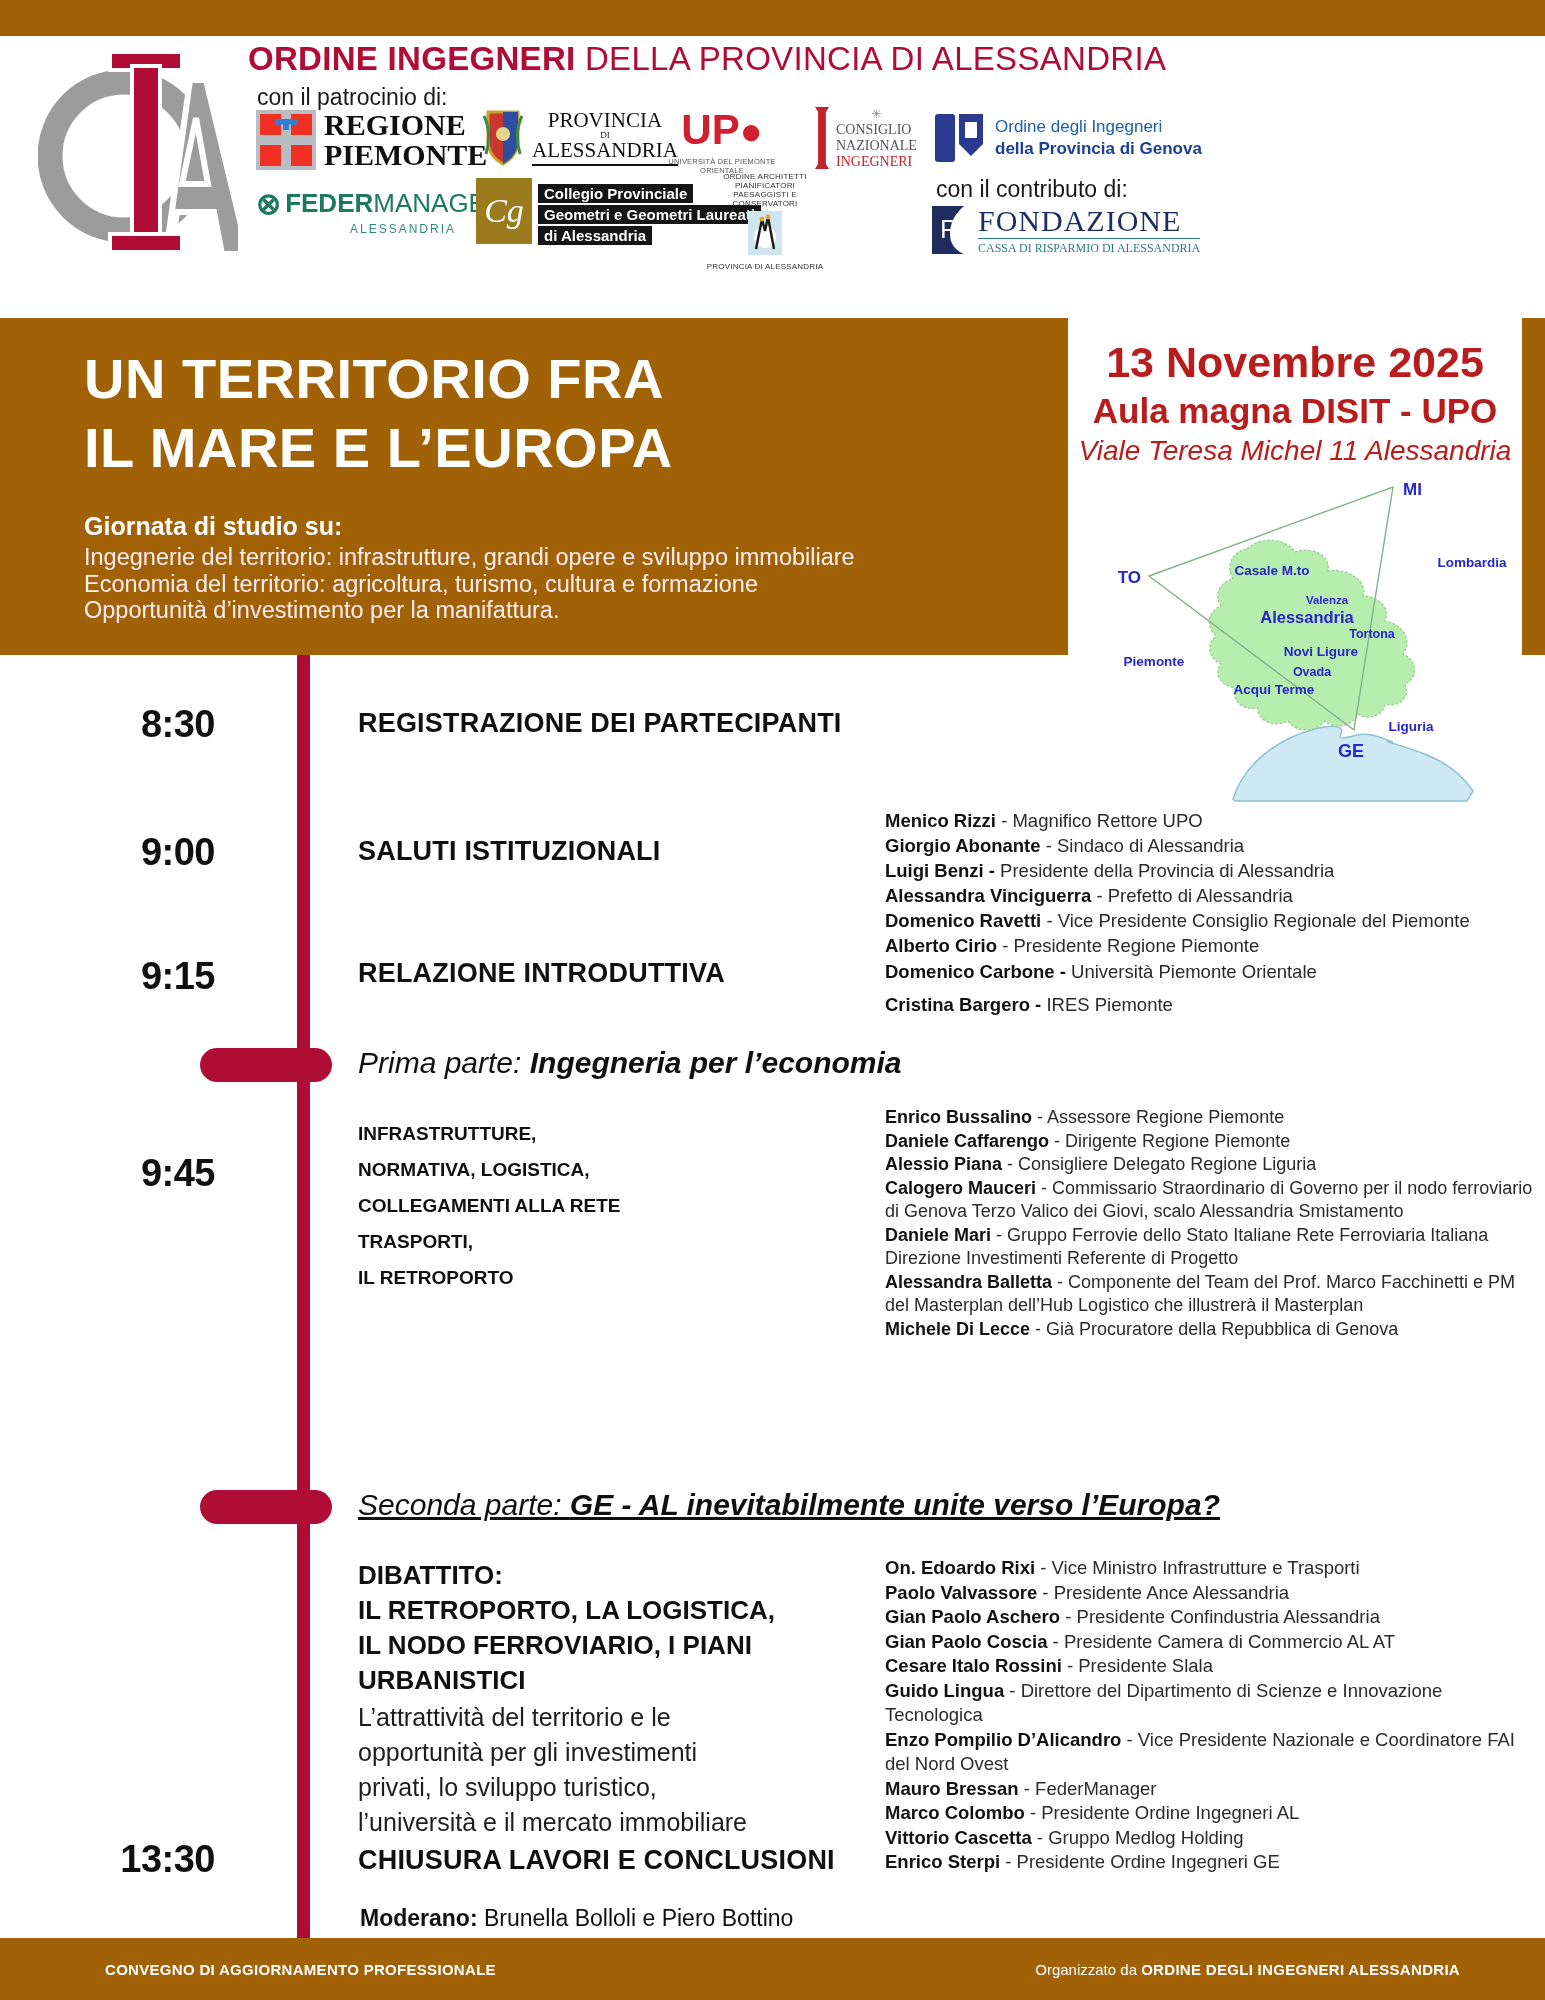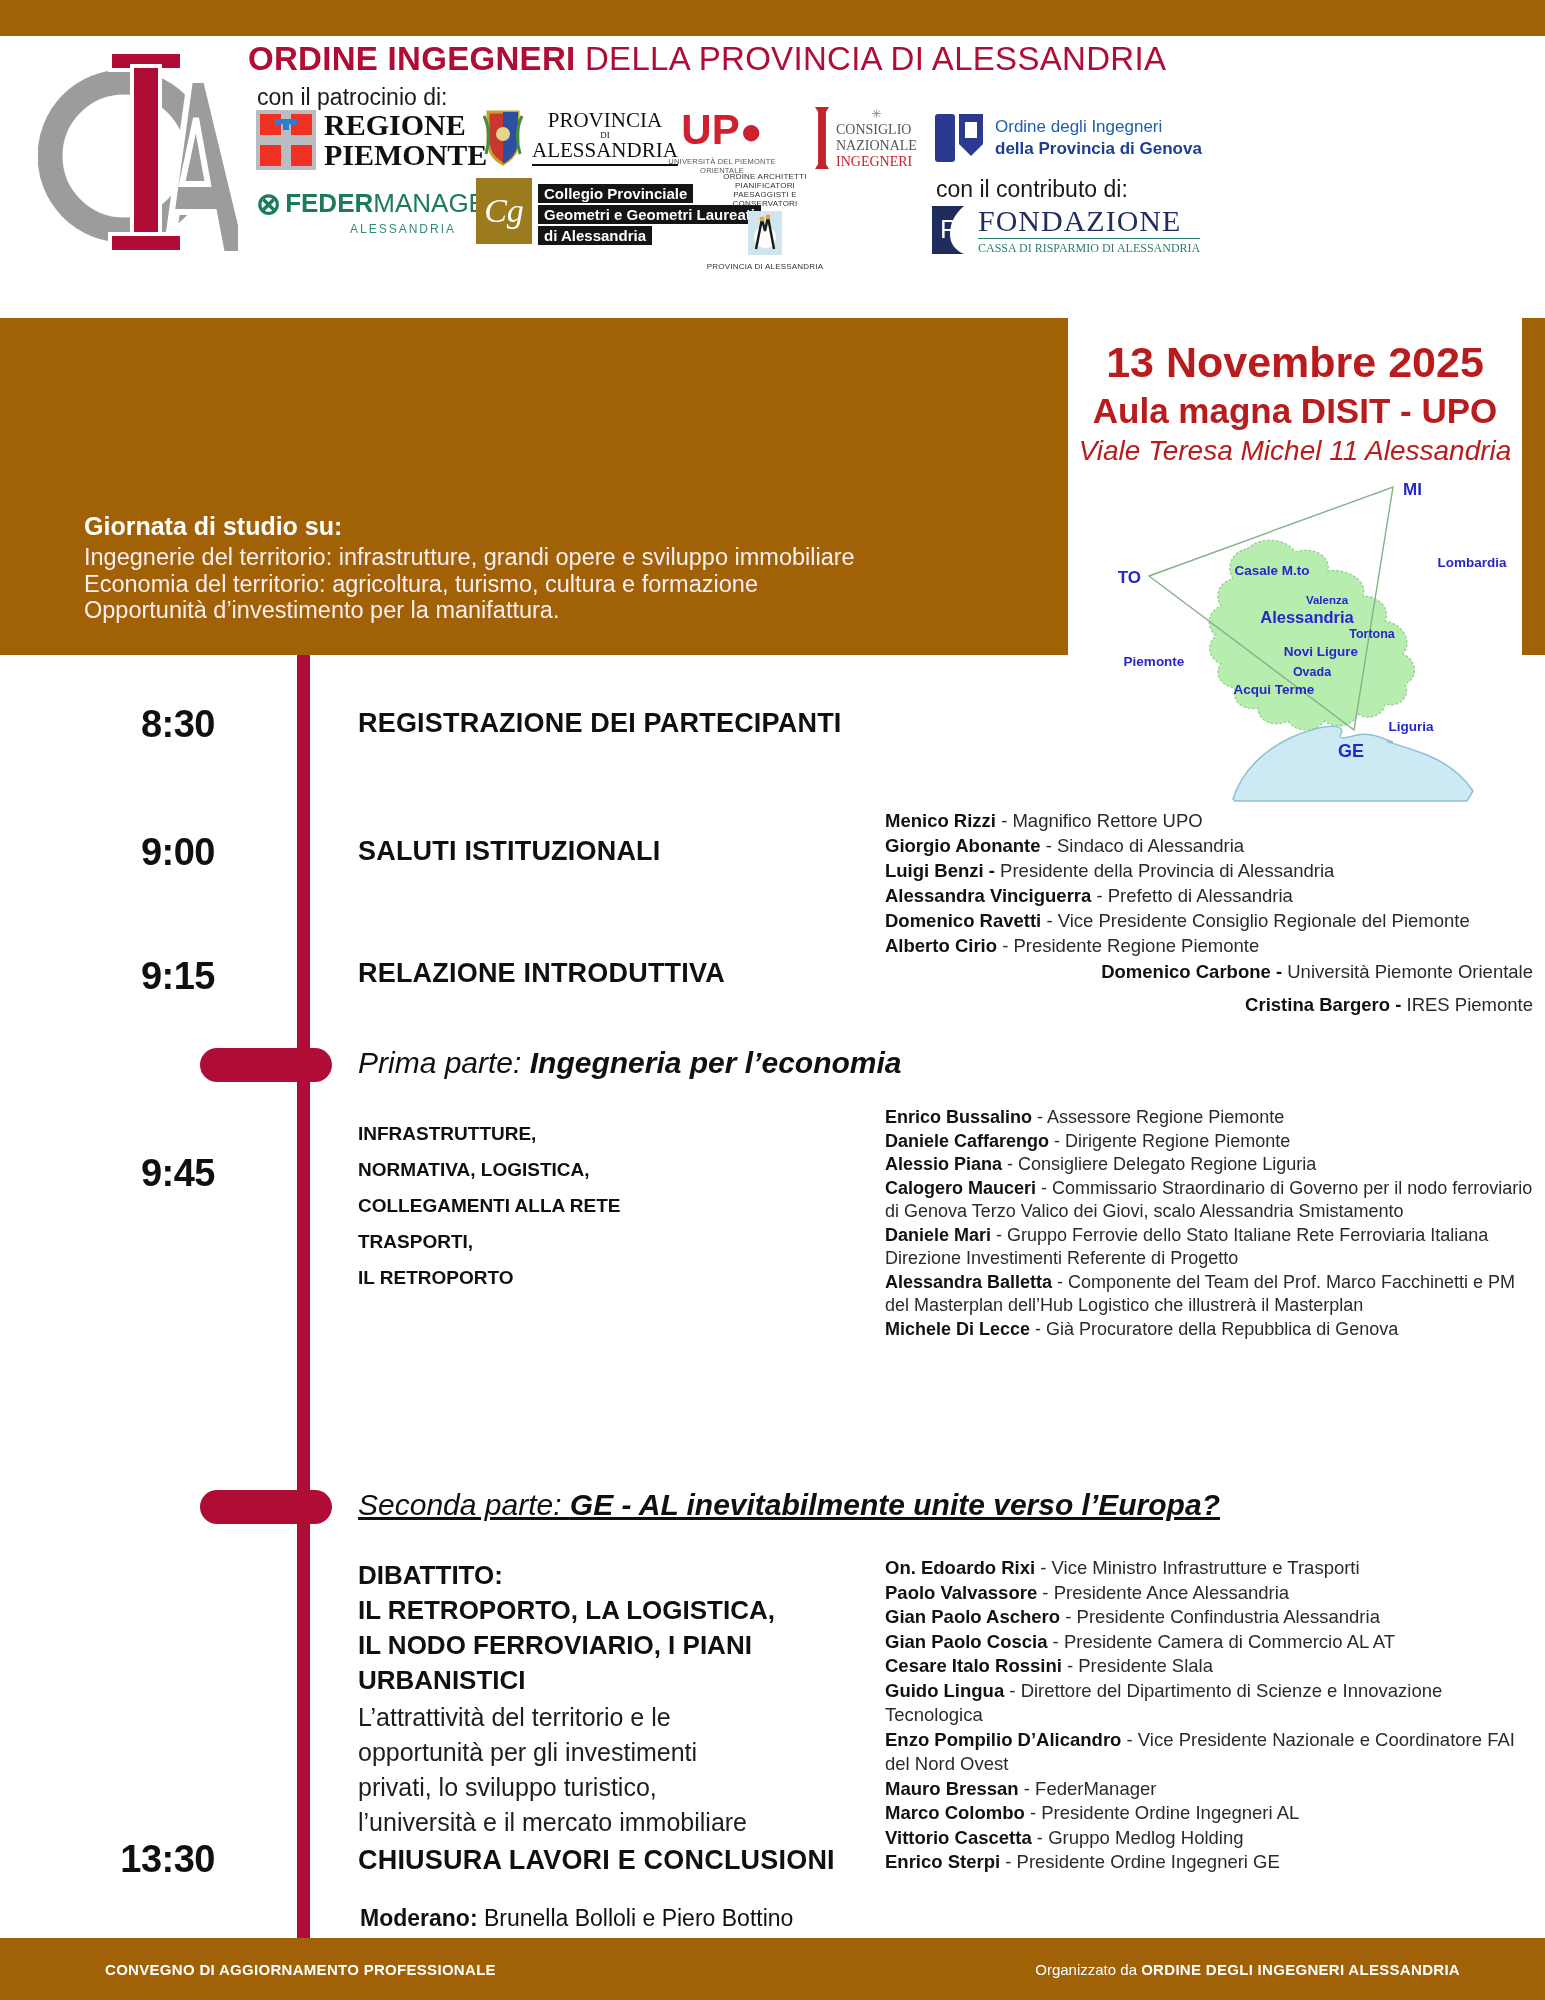--- a/index.html
+++ b/index.html
@@ -174,20 +174,22 @@
     </svg>
     <div>
       <div style="font-family:'Liberation Serif',serif;font-size:30px;letter-spacing:1px;color:#1E2D5E;">FONDAZIONE</div>
       <div style="font-family:'Liberation Serif',serif;font-size:12px;color:#2E7D72;border-top:1.5px solid #2E7D72;padding-top:2px;">CASSA DI RISPARMIO DI ALESSANDRIA</div>
     </div>
   </div>
 
   <div class="abs accent-bg" style="left:0;top:318px;width:1068px;height:337px;"></div>
   <div class="abs accent-bg" style="left:1522px;top:318px;width:23px;height:337px;"></div>
 
+  <div class="abs banner-title pre" style="left:84px;top:344px;">UN TERRITORIO FRA
+IL MARE E L’EUROPA</div>
   <div class="abs study-label" style="left:84px;top:512px;">Giornata di studio su:</div>
   <div class="abs study-lines pre" style="left:84px;top:544px;">Ingegnerie del territorio: infrastrutture, grandi opere e sviluppo immobiliare
 Economia del territorio:  agricoltura, turismo, cultura e formazione
 Opportunità d’investimento per la manifattura.</div>
 
   <div class="abs accent-tx" style="left:1068px;top:338px;width:454px;text-align:center;">
     <div class="ev-date">13 Novembre 2025</div>
     <div class="ev-venue" style="margin-top:4px;">Aula magna DISIT - UPO</div>
     <div class="ev-addr" style="margin-top:4px;">Viale Teresa Michel 11 Alessandria</div>
   </div>
@@ -227,21 +229,21 @@
   <div class="spk"><b>Menico Rizzi</b> <span>- Magnifico Rettore UPO</span></div>
       <div class="spk"><b>Giorgio Abonante</b> <span>- Sindaco di Alessandria</span></div>
       <div class="spk"><b>Luigi Benzi -</b> <span>Presidente della Provincia di Alessandria</span></div>
       <div class="spk"><b>Alessandra Vinciguerra</b> <span>- Prefetto di Alessandria</span></div>
       <div class="spk"><b>Domenico Ravetti</b> <span>- Vice Presidente Consiglio Regionale del Piemonte</span></div>
       <div class="spk"><b>Alberto Cirio</b> <span>- Presidente Regione Piemonte</span></div>
     </div>
 
   <div class="abs time" style="left:85px;top:955px;">9:15</div>
   <div class="abs sect" style="left:358px;top:958px;">RELAZIONE INTRODUTTIVA</div>
-  <div class="abs spklist lh-wide" style="left:885px;top:956px;text-align:right;">
+  <div class="abs spklist lh-wide" style="left:885px;top:956px;">
 
   <div class="spk"><b>Domenico Carbone -</b> <span>Università Piemonte Orientale</span></div>
       <div class="spk"><b>Cristina Bargero -</b> <span>IRES Piemonte</span></div>
     </div>
 
   <div class="abs partline" style="left:358px;top:1046px;">
     <span class="pfx">Prima parte: </span><b>Ingegneria per l’economia</b>
   </div>
 
   <div class="abs time" style="left:85px;top:1152px;">9:45</div>

